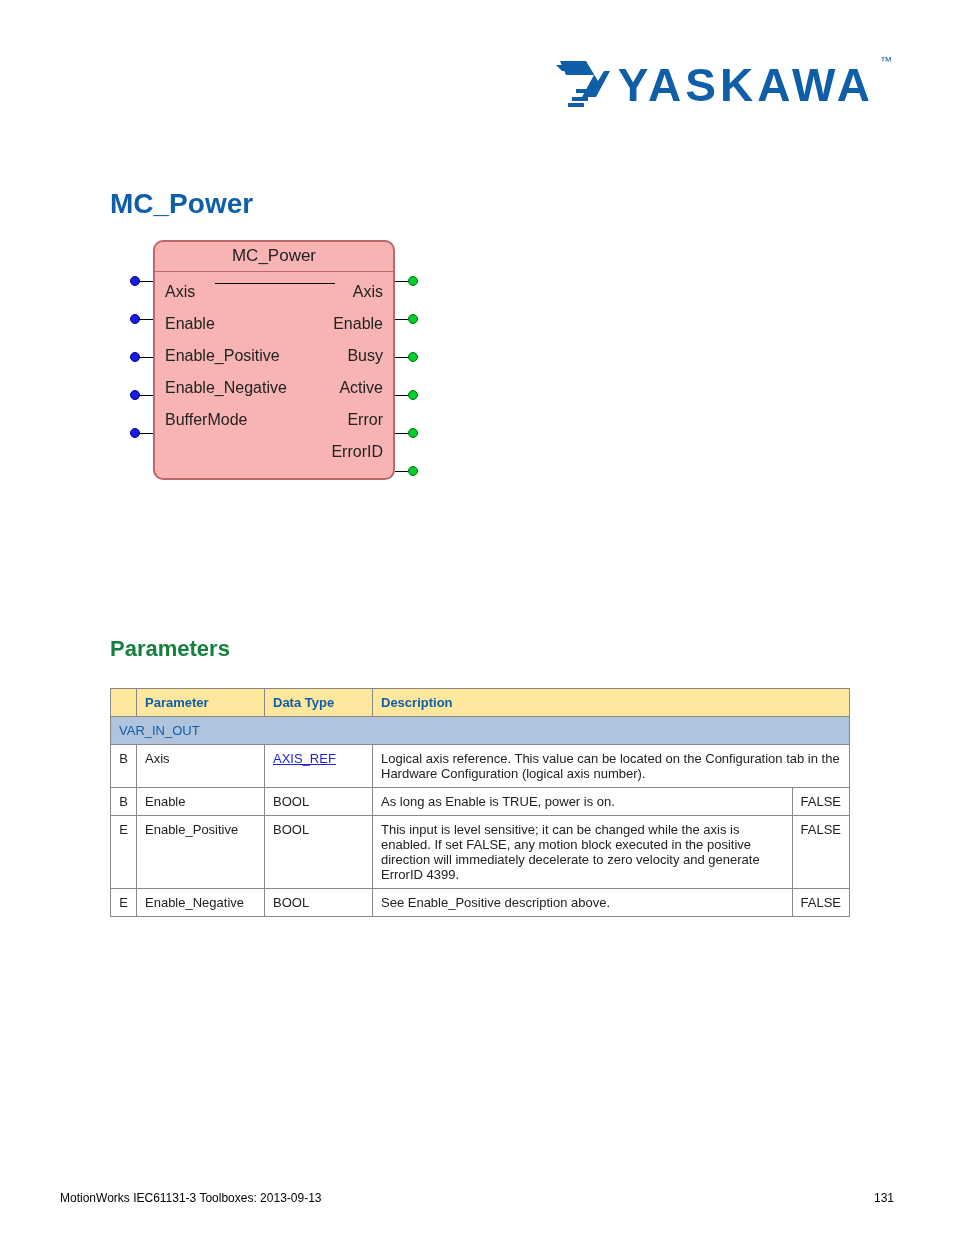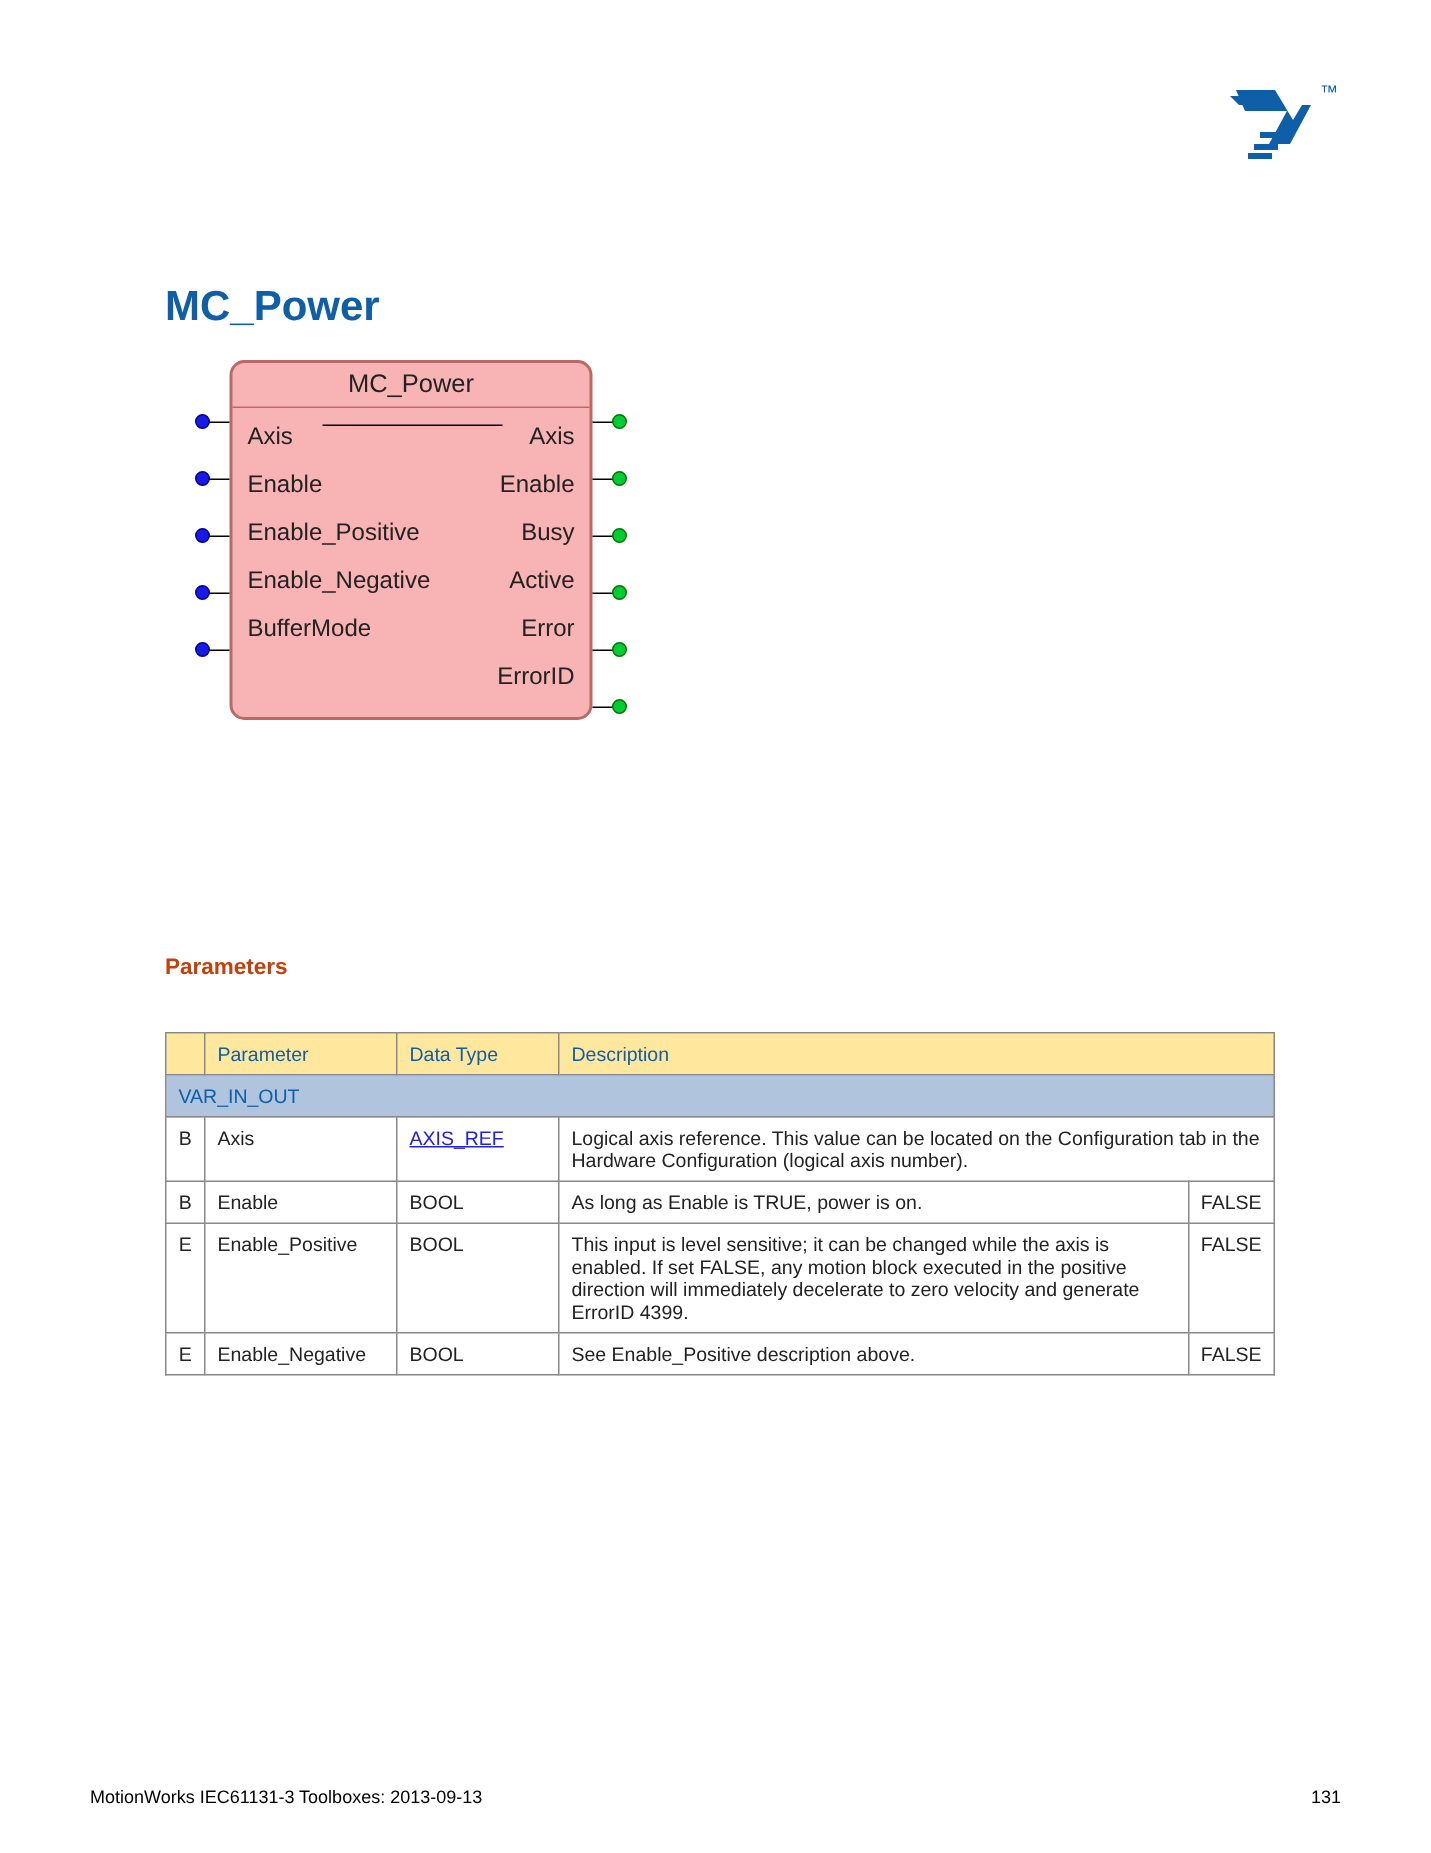--- a/index.html
+++ b/index.html
@@ -88,43 +88,43 @@
     top: 41px;
     left: 60px;
     width: 120px;
     height: 1px;
     background: #000;
   }
   .parameters-heading {
     position: absolute;
     top: 636px;
     left: 110px;
-    font-size: 15px;
-    font-weight: 700;
-    color: #c2410c;
+    font-size: 22px;
+    font-weight: 700;
+    color: #15803d;
   }
   .param-table {
     position: absolute;
     top: 688px;
     left: 110px;
     width: 740px;
     border-collapse: collapse;
     font-size: 13px;
     color: #222;
   }
   .param-table th, .param-table td {
     border: 1px solid #888;
     padding: 6px 8px;
     text-align: left;
     vertical-align: top;
   }
   .param-head th {
     background: #ffe79e;
     color: #0f5ea8;
-    font-weight: 400;
+    font-weight: 700;
   }
   .section-row td, .section-row th {
     background: #b0c4de;
     color: #0f5ea8;
     font-weight: 400;
     border: 1px solid #888;
   }
   .col-letter { width: 26px; text-align: center !important; }
   .col-name { width: 128px; }
   .col-type { width: 108px; }
@@ -146,20 +146,21 @@
 <div class="logo-wrap">
   <span class="logo-mark">
     <svg width="54" height="48" viewBox="0 0 54 48">
       <path d="M4 2 L30 2 L42 22 L48 12 L54 12 L40 38 L26 38 L38 16 L10 16 Z" fill="#0f5ea8"></path>
       <path d="M0 6 L26 6 L30 12 L6 12 Z" fill="#0f5ea8"></path>
       <rect x="20" y="30" width="16" height="4" fill="#0f5ea8"></rect>
       <rect x="16" y="38" width="16" height="4" fill="#0f5ea8"></rect>
       <rect x="12" y="44" width="16" height="4" fill="#0f5ea8"></rect>
     </svg>
   </span>
+  <span class="logo-text">YASKAWA</span>
   <span class="logo-tm">™</span>
 </div>
 
 <div class="section-title">MC_Power</div>
 
 <div class="fb-container">
   <div class="fb-box">
     <div class="fb-title">MC_Power</div>
 
     <div class="axis-connector"></div>

